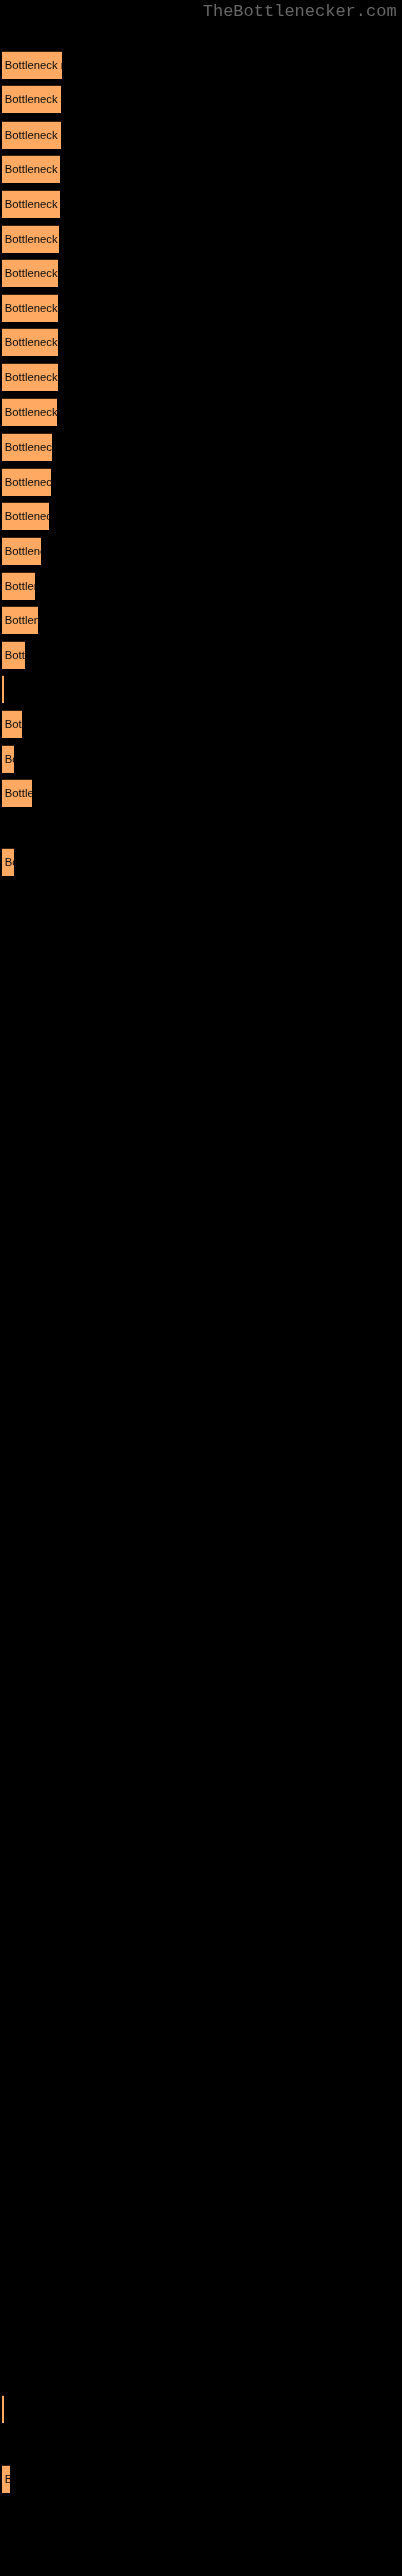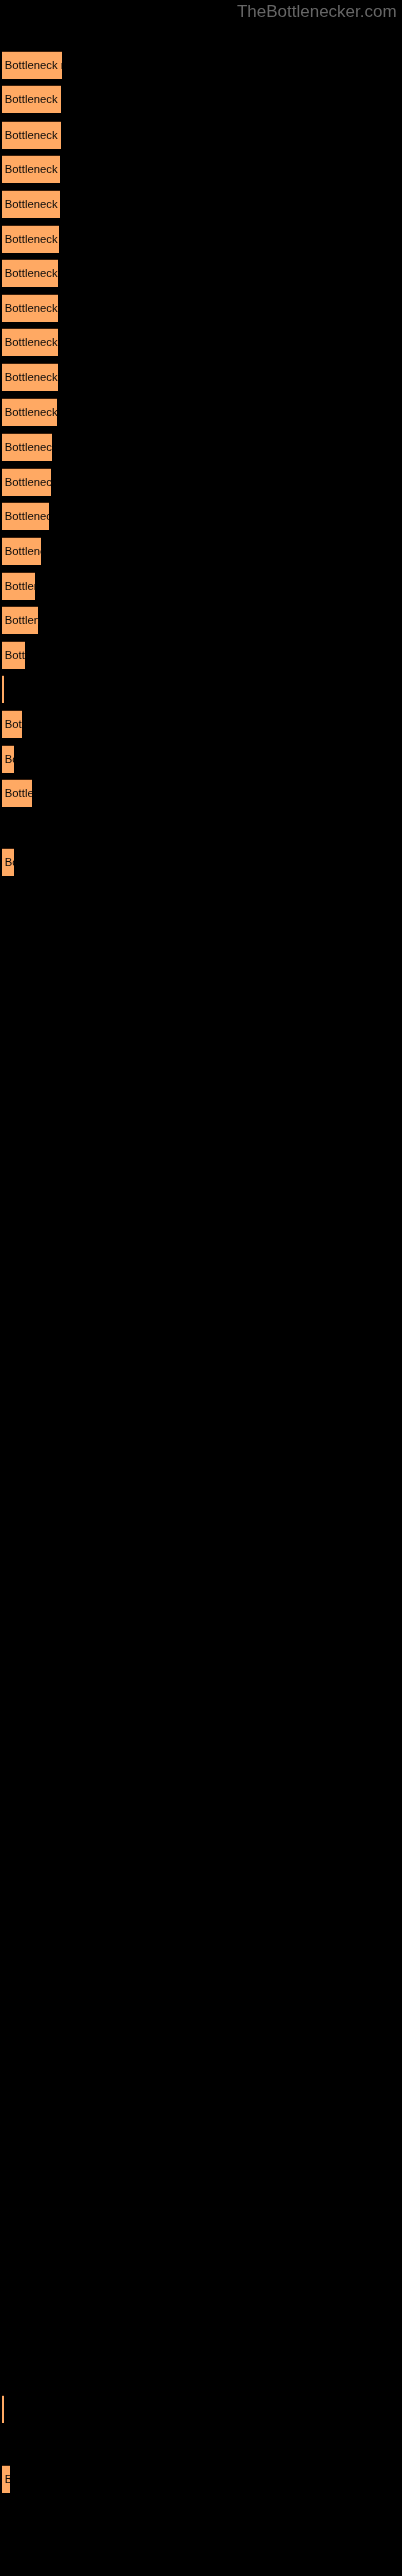--- a/index.html
+++ b/index.html
@@ -20,21 +20,21 @@
     width: 403px;
     height: 2576px;
     background: #000000;
   }
   .site-title {
     position: absolute;
     right: 6.4px;
     top: 1.6px;
     color: #666666;
     font-size: 17px;
-    font-family: Liberation Sans, sans-serif;
+    font-family: Liberation Mono, monospace;
     letter-spacing: 0px;
     white-space: nowrap;
     text-align: right;
   }
   .plot-area {
     position: absolute;
     left: 0;
     top: 0;
     width: 403px;
     height: 2576px;

